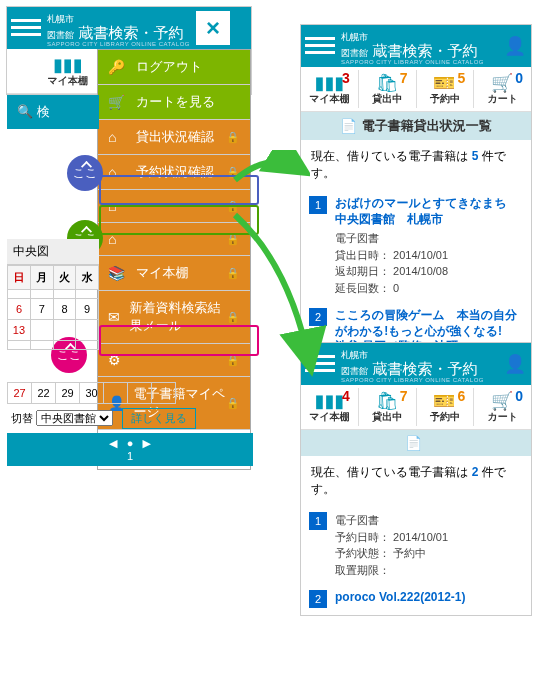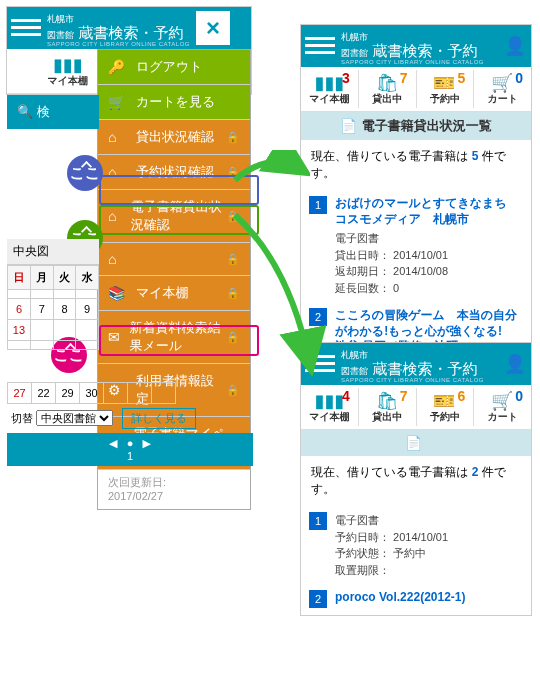--- a/index.html
+++ b/index.html
@@ -21,21 +21,21 @@
 .nav-item .ni-count{position:absolute;right:8px;top:0;font-weight:bold;font-size:14px}
 .nav-item .ni-label{color:#333;font-weight:bold}
 .search-bar{background:#0099b5;color:#fff;padding:8px 10px;font-size:13px}
 .menu-item{display:flex;align-items:center;padding:8px 10px;border-bottom:1px solid #ccc;color:#fff;font-size:13px;position:relative;cursor:pointer;min-height:32px}
 .menu-item .mi-icon{width:20px;margin-right:8px;font-size:14px}
 .menu-item .mi-lock{margin-left:auto;font-size:11px;opacity:0.8}
 .menu-green{background:#7db500}
 .menu-orange{background:#e08820}
 .menu-next{background:#fff;color:#999;font-size:11px;line-height:1.3;padding:5px 10px}
 .highlight-box{position:absolute;border:2px solid;border-radius:3px;pointer-events:none}
-.koko-badge{position:absolute;width:36px;height:36px;border-radius:50%;display:flex;align-items:center;justify-content:center;color:#fff;font-size:15px;font-weight:bold}
+.koko-badge{position:absolute;width:36px;height:36px;border-radius:50%;display:flex;align-items:center;justify-content:center;color:#fff;font-size:12px;font-weight:normal}
 .koko-badge::before{content:"";position:absolute;width:10px;height:10px;border-top:3px solid #fff;border-right:3px solid #fff;top:5px;left:13px;transform:rotate(-45deg) scale(0.6)}
 .cal-header{background:#eee;font-size:12px;border-bottom:1px solid #ccc;padding:4px 6px}
 .cal-table{font-size:11px;border-collapse:collapse}
 .cal-table th,.cal-table td{border:1px solid #ccc;padding:4px 3px;text-align:center;width:24px}
 .cal-table th{background:#f5f5f5}
 .sun{color:#c00}
 .cal-foot{font-size:11px;padding:4px}
 .cal-foot select{font-size:11px}
 .cal-detail{display:inline-block;border:1px solid #0099b5;color:#0099b5;padding:2px 8px;font-size:11px;margin-left:6px;cursor:pointer}
 .pagination{background:#0099b5;color:#fff;font-size:11px;text-align:center;padding:4px 0}
@@ -93,40 +93,38 @@
         <span>貸出状況確認</span>
         <span class="mi-lock">🔒</span>
       </div>
     <div class="menu-item menu-orange">
         <span class="mi-icon">⌂</span>
         <span>予約状況確認</span>
         <span class="mi-lock">🔒</span>
       </div>
     <div class="menu-item menu-orange">
         <span class="mi-icon">⌂</span>
-        <span>電子書籍貸出状況確認</span>
         <span class="mi-lock">🔒</span>
       </div>
     <div class="menu-item menu-orange">
         <span class="mi-icon">⌂</span>
         <span class="mi-lock">🔒</span>
       </div>
     <div class="menu-item menu-orange">
         <span class="mi-icon">📚</span>
         <span>マイ本棚</span>
         <span class="mi-lock">🔒</span>
       </div>
     <div class="menu-item menu-orange">
         <span class="mi-icon">✉</span>
         <span>新着資料検索結果メール</span>
         <span class="mi-lock">🔒</span>
       </div>
     <div class="menu-item menu-orange">
         <span class="mi-icon">⚙</span>
-        <span>利用者情報設定</span>
         <span class="mi-lock">🔒</span>
       </div>
     <div class="menu-item menu-orange">
         <span class="mi-icon">👤</span>
         <span>電子書籍マイページ</span>
         <span class="mi-lock">🔒</span>
       </div>
     <div class="menu-next"><span>次回更新日:</span><br><span>2017/02/27</span></div>
   </div>
 
@@ -243,21 +241,21 @@
       </div>
   </div>
   <div class="section-title">
       <span class="st-icon">📄</span>
       <span>電子書籍貸出状況一覧</span>
     </div>
   <div class="notice"><span>現在、借りている電子書籍は </span><b>5</b><span> 件です。</span></div>
   <div class="list-item">
     <div class="list-num">1</div>
     <div class="list-body">
-      <div class="list-title">おばけのマールとすてきなまち　コスモメディア　札幌市</div>
+      <div class="list-title">おばけのマールとすてきなまち　中央図書館　札幌市</div>
       <div class="list-meta"><span>電子図書</span><br><span>貸出日時： 2014/10/01</span><br><span>返却期日： 2014/10/08</span><br><span>延長回数： 0</span></div>
     </div>
   </div>
   <div class="list-item">
     <div class="list-num">2</div>
     <div class="list-body">
       <div class="list-title">こころの冒険ゲーム　本当の自分がわかる!もっと心が強くなる!　渋谷 昌三／監修　法研</div>
       <div class="list-meta"><span>電子図書</span><br><span>貸出日時： 2014/10/03</span></div>
     </div>
   </div>

